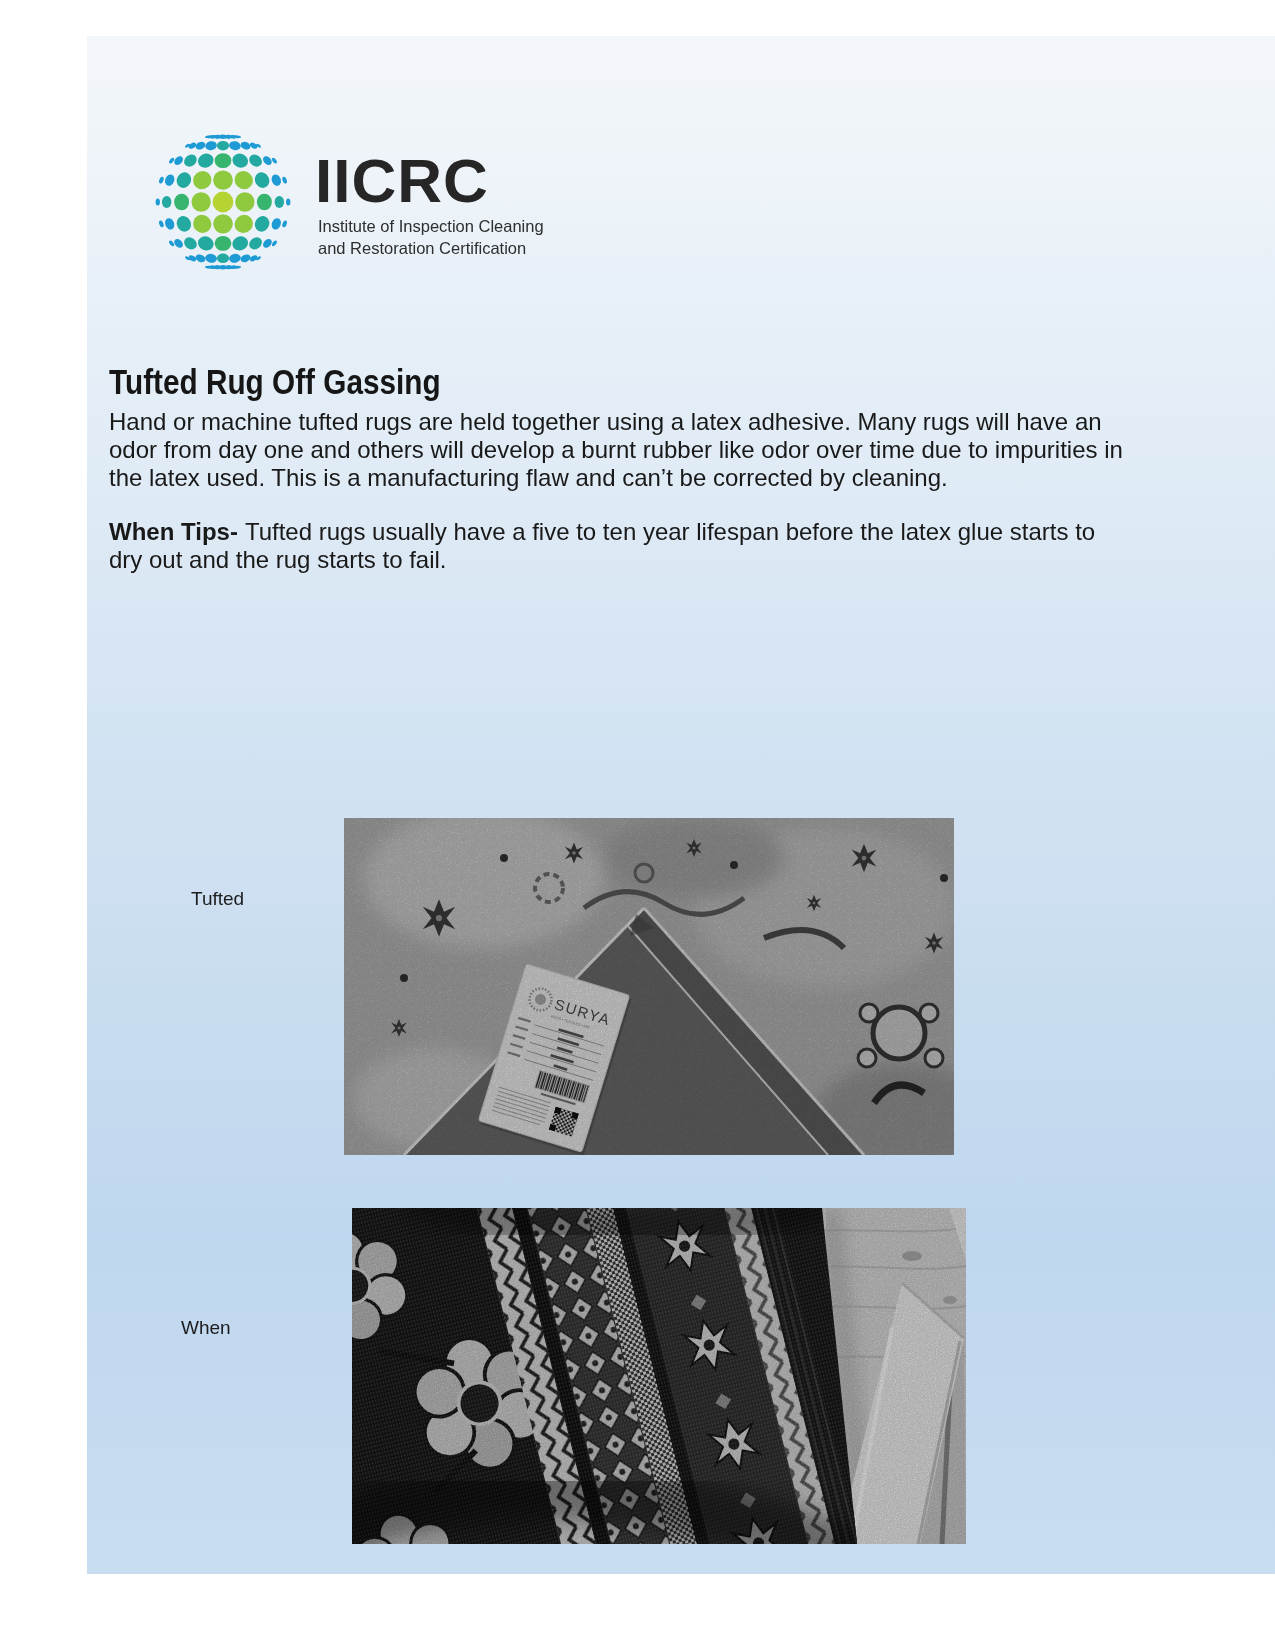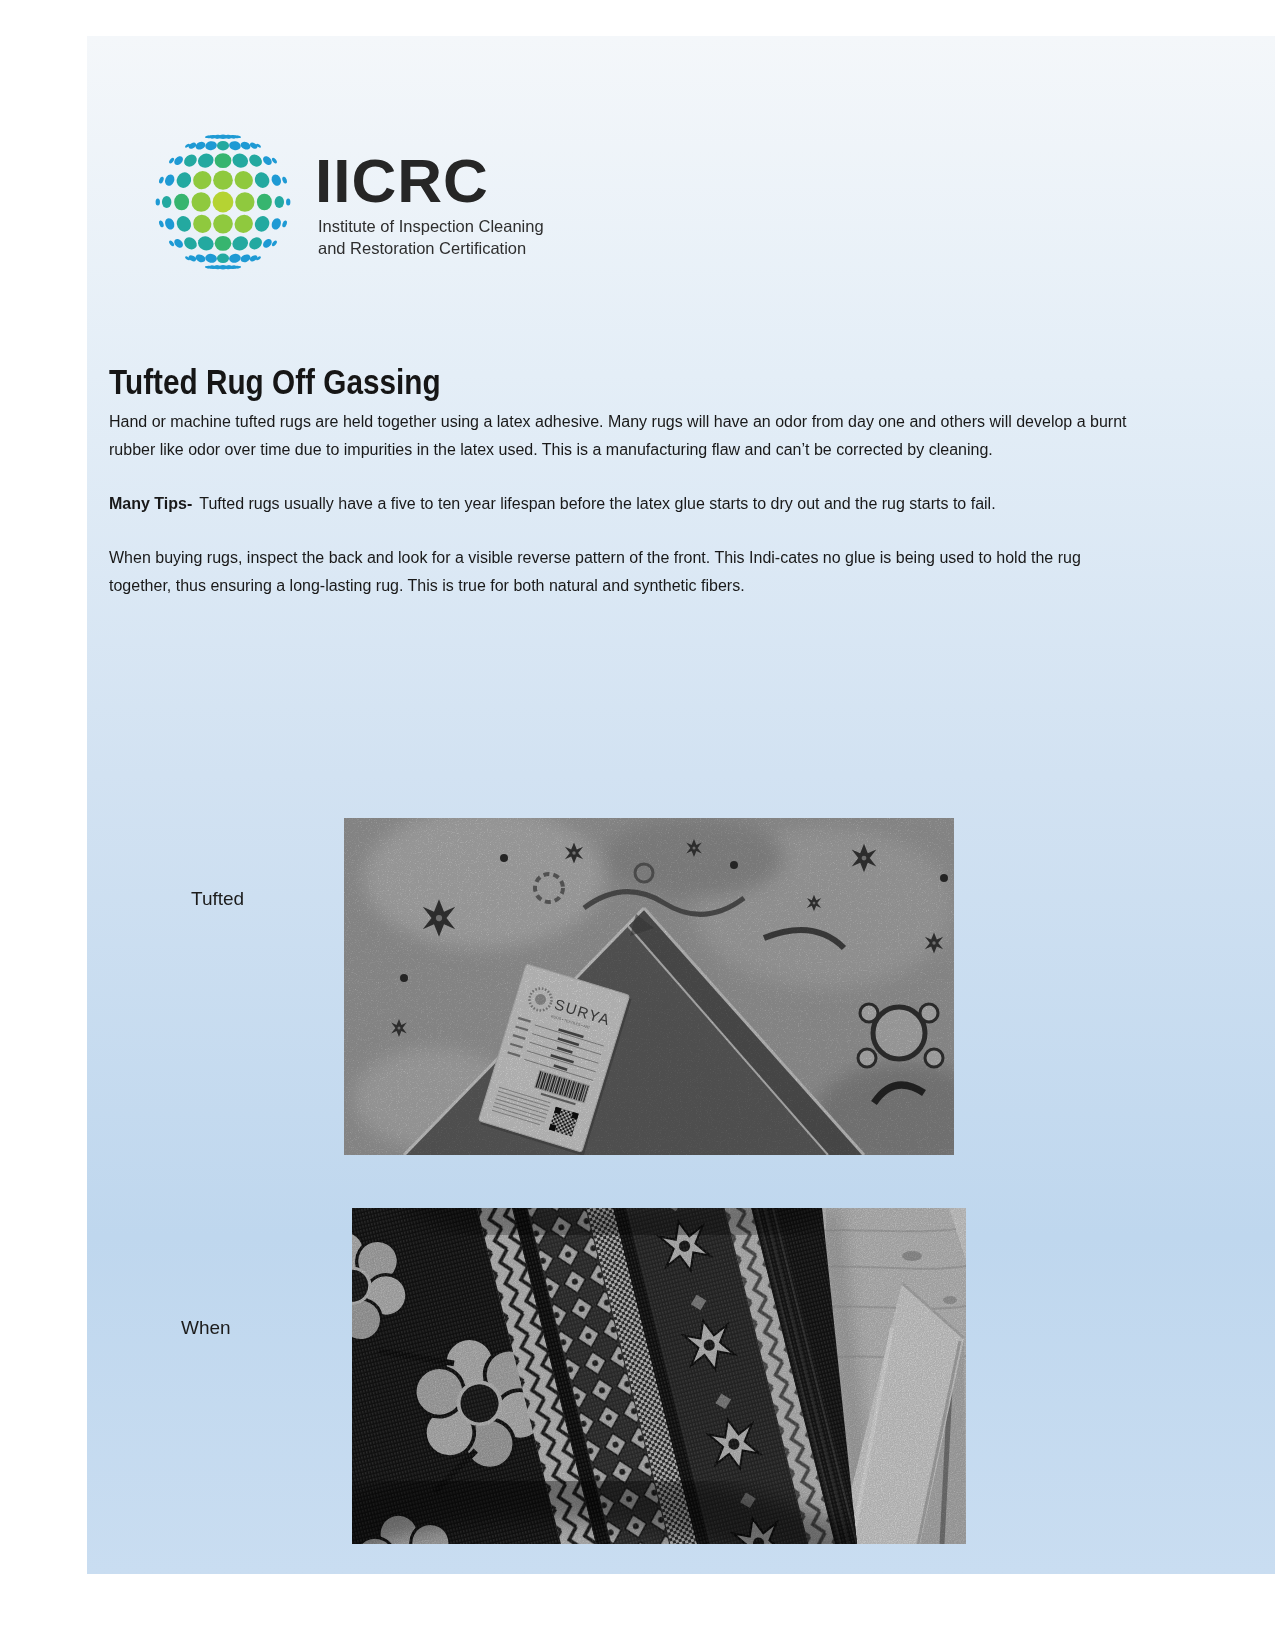--- a/index.html
+++ b/index.html
@@ -10,21 +10,21 @@
     background:linear-gradient(180deg,#f4f7fa 0%,#e4eef7 22%,#d2e2f2 48%,#bfd7ee 78%,#c9ddf1 100%);
   }
   .logo-globe{position:absolute;left:65px;top:95px;width:142px;height:142px;}
   .wordmark{position:absolute;left:228px;top:114px;font-size:62px;font-weight:700;
     letter-spacing:1px;color:#262626;line-height:62px;}
   .tagline{position:absolute;left:231px;width:420px;font-size:16.5px;line-height:22px;color:#2e2e2e;}
   .tagline-1{top:179px;}
   .tagline-2{top:201px;}
   .doc-title{position:absolute;left:22px;top:303px;font-size:35px;font-weight:700;color:#161616;
     transform:scaleX(0.85);transform-origin:left top;white-space:nowrap;}
-  .body-copy{position:absolute;left:22px;top:372px;width:1022px;font-size:16px;line-height:28px;color:#191919;}
+  .body-copy{position:absolute;left:22px;top:372px;width:1022px;font-size:24px;line-height:28px;color:#191919;}
   .body-copy p{margin:0 0 26px 0;}
   .care-label{font-weight:700;margin-right:7px;}
   .fig-label{position:absolute;font-size:19px;color:#1c1c1c;}
   .fig-label-tufted{left:104px;top:852px;}
   .fig-label-woven{left:94px;top:1281px;}
   .photo{position:absolute;display:block;}
   .photo-tufted{left:257px;top:782px;width:610px;height:337px;}
   .photo-woven{left:265px;top:1172px;width:614px;height:336px;}
 </style>
 </head>
@@ -118,22 +118,21 @@
       </g>
   </svg>
   <div class="wordmark">IICRC</div>
   <div class="tagline tagline-1">Institute of Inspection Cleaning</div>
   <div class="tagline tagline-2">and Restoration Certification</div>
 
   <h1 class="doc-title">Tufted Rug Off Gassing</h1>
 
   <div class="body-copy">
     <p>Hand or machine tufted rugs are held together using a latex adhesive. Many rugs will have an odor from day one and others will develop a burnt rubber like odor over time due to impurities in the latex used. This is a manufacturing flaw and can’t be corrected by cleaning.</p>
-    <p><b class="care-label">Many Tips-</b><span>Tufted rugs usually have a five to ten year lifespan before the latex glue starts to dry out and the rug starts to fail.</span></p>
-    <p>When buying rugs, inspect the back and look for a visible reverse pattern of the front. This Indi-cates no glue is being used to hold the rug together, thus ensuring a long-lasting rug. This is true for both natural and synthetic fibers.</p>
+    <p><b class="care-label">When Tips-</b><span>Tufted rugs usually have a five to ten year lifespan before the latex glue starts to dry out and the rug starts to fail.</span></p>
   </div>
 
   <div class="fig-label fig-label-tufted">Tufted</div>
   <div class="fig-label fig-label-woven">When</div>
 
   <svg class="photo photo-tufted" viewBox="0 0 610 337" role="img">
     <defs>
       <filter id="t-noise" x="0" y="0" width="100%" height="100%">
         <feTurbulence type="fractalNoise" baseFrequency="0.9" numOctaves="2" stitchTiles="stitch"></feTurbulence>
         <feColorMatrix type="matrix" values="0 0 0 0 0  0 0 0 0 0  0 0 0 0 0  0.7 0.7 0.7 0 0"></feColorMatrix>

